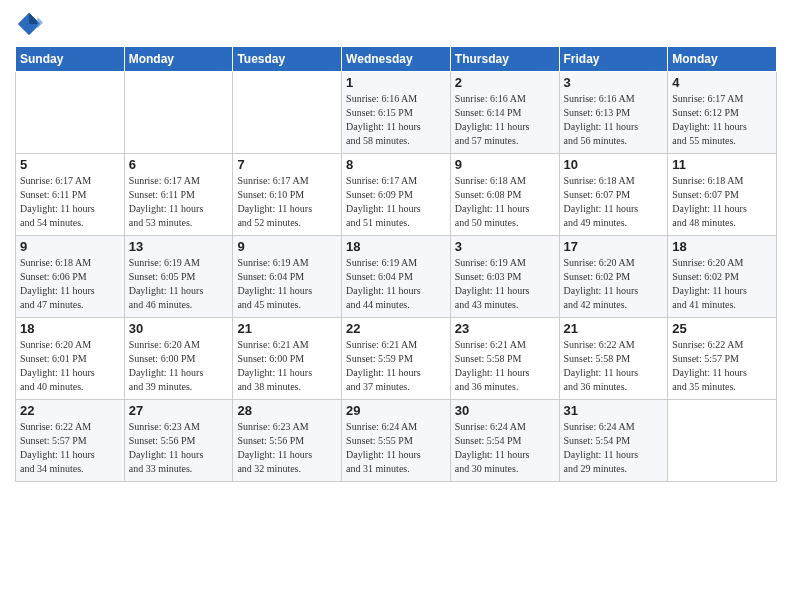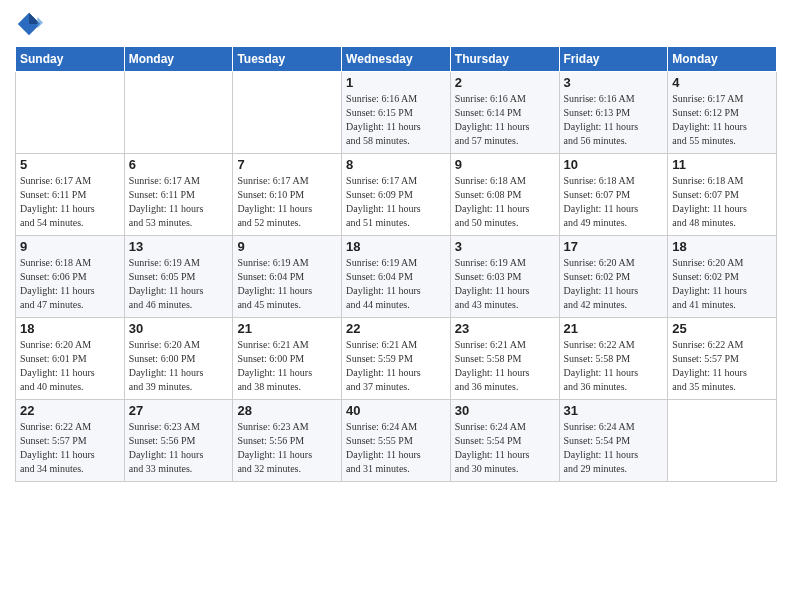--- a/index.html
+++ b/index.html
@@ -332,21 +332,21 @@
 and 33 minutes.</div>
           </td>
           <td>
             <div class="day-num">28</div>
             <div class="day-info" style="white-space: pre-line;">Sunrise: 6:23 AM
 Sunset: 5:56 PM
 Daylight: 11 hours
 and 32 minutes.</div>
           </td>
           <td>
-            <div class="day-num">40</div>
+            <div class="day-num">29</div>
             <div class="day-info" style="white-space: pre-line;">Sunrise: 6:24 AM
 Sunset: 5:55 PM
 Daylight: 11 hours
 and 31 minutes.</div>
           </td>
           <td>
             <div class="day-num">30</div>
             <div class="day-info" style="white-space: pre-line;">Sunrise: 6:24 AM
 Sunset: 5:54 PM
 Daylight: 11 hours

